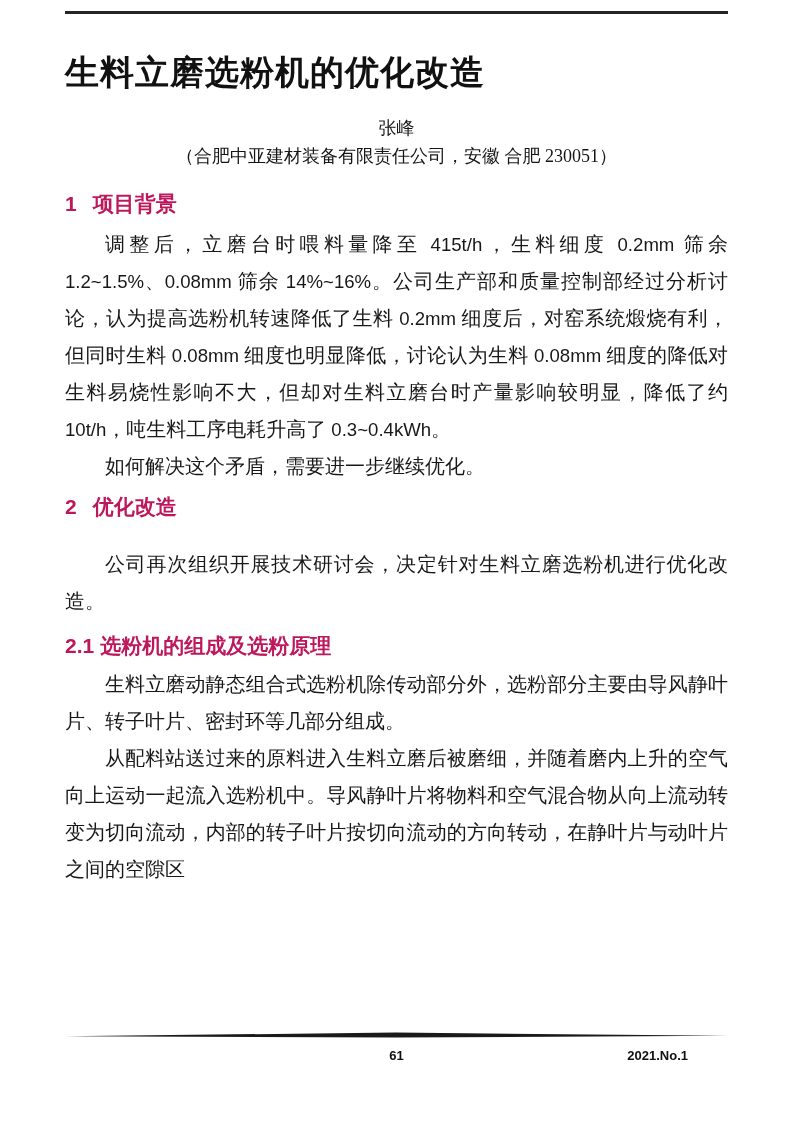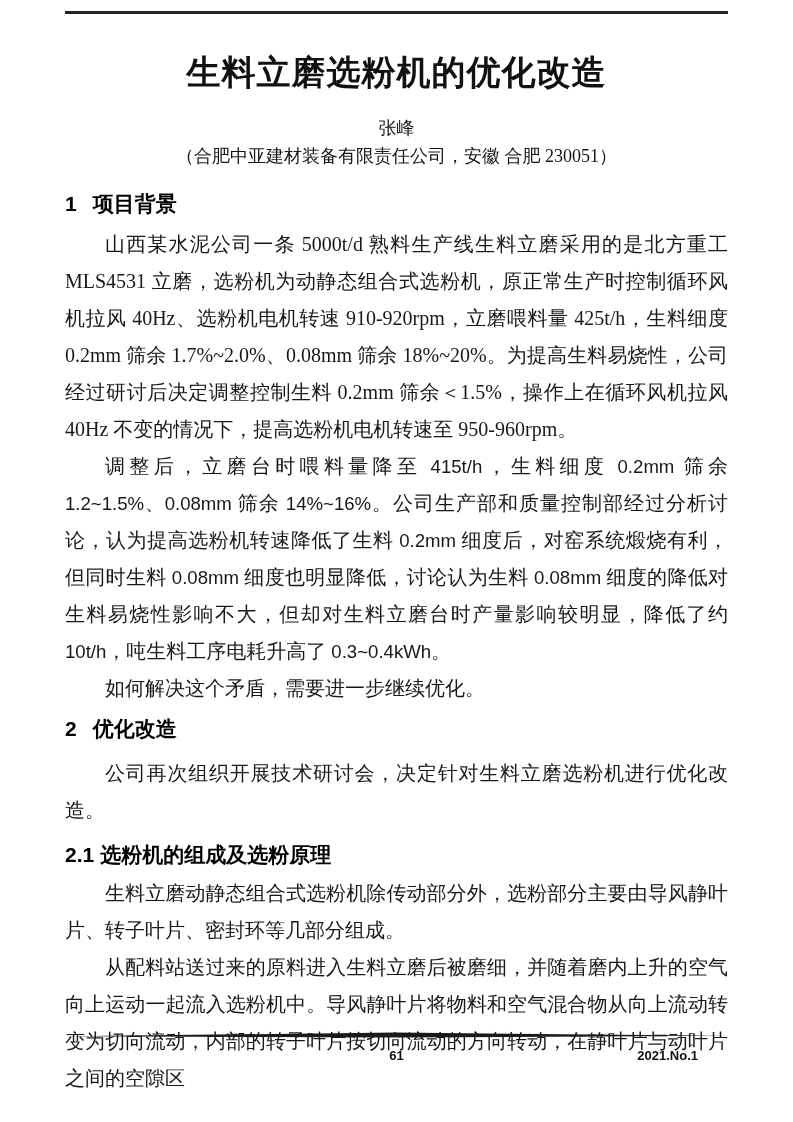--- a/index.html
+++ b/index.html
@@ -30,21 +30,21 @@
     font-family: "Liberation Serif", "DejaVu Serif", serif;
   }
   .header-rule {
     margin-top: 11px;
     height: 0;
     border-top: 3px solid #242424;
   }
   
   .article-title {
     margin-top: 36px;
-    text-align: center;
+    text-align: left;
     font-size: 34px;
     font-weight: bold;
     letter-spacing: 1px;
     font-family: "Liberation Sans", "DejaVu Sans", sans-serif;
     color: #111;
   }
   .author {
     margin-top: 20px;
     text-align: center;
     font-size: 18px;
@@ -52,27 +52,27 @@
   .affiliation {
     margin-top: 4px;
     text-align: center;
     font-size: 18px;
   }
   
   .sec-h {
     font-family: "Liberation Sans", "DejaVu Sans", sans-serif;
     font-weight: bold;
     font-size: 21px;
-    color: #000000;
+    color: #be185d;
     margin: 0;
   }
   .sec-h .sec-num { margin-right: 16px; }
   .sec-h.sub .sec-num { margin-right: 6px; }
   #h1  { margin-top: 22px; margin-bottom: 8px; }
-  #h2  { margin-top: 8px;  margin-bottom: 12px; }
+  #h2  { margin-top: 8px;  margin-bottom: 25px; }
   #h21 { margin-top: 12px; margin-bottom: 6px; }
   
   p.body {
     margin: 0;
     font-size: 20px;
     line-height: 37px;
     text-align: justify;
     text-justify: inter-character;
     text-indent: 2em;
     color: #181818;
@@ -99,42 +99,41 @@
     font-size: 13px;
     color: #111;
   }
   .footer-row .page-num {
     position: absolute;
     left: 50%;
     transform: translateX(-50%);
   }
   .footer-row .issue {
     position: absolute;
-    right: 30px;
+    right: 40px;
   }
 </style>
 </head>
 <body>
 
 <div class="page">
 
 
   <div class="header-rule"></div>
 
   <div class="article-title">生料立磨选粉机的优化改造</div>
 
   <div class="author">张峰</div>
 
   <div class="affiliation">（合肥中亚建材装备有限责任公司，安徽 合肥 230051）</div>
 
   <h2 class="sec-h" id="h1">
     <span class="sec-num">1</span><span>项目背景</span>
   </h2>
 
-  <p class="body">山西某水泥公司一条 5000t/d 熟料生产线生料立磨采用的是北方重工MLS4531 立磨，选粉机为动静态组合式选粉机，原正常生产时控制循环风机拉风 40Hz、选粉机电机转速 910-920rpm，立磨喂料量 425t/h，生料细度 0.2mm 筛余 1.7%~2.0%、0.08mm 筛余 18%~20%。为提高生料易烧性，公司经过研讨后决定调整控制生料 0.2mm 筛余＜1.5%，操作上在循环风机拉风 40Hz 不变的情况下，提高选粉机电机转速至 950-960rpm。</p>
 
   <p class="body"><span class="seg-n">调整后，立磨台时喂料量降至 </span><span class="seg-b">415t/h</span><span class="seg-n">，生料细度 </span><span class="seg-b">0.2mm</span><span class="seg-n"> 筛余 </span><span class="seg-b">1.2~1.5%、0.08mm</span><span class="seg-n"> 筛余 </span><span class="seg-b">14%~16%</span><span class="seg-n">。公司生产部和质量控制部经过分析讨论，认为提高选粉机转速降低了生料 </span><span class="seg-b">0.2mm</span><span class="seg-n"> 细度后，对窑系统煅烧有利，但同时生料 </span><span class="seg-b">0.08mm</span><span class="seg-n"> 细度也明显降低，讨论认为生料 </span><span class="seg-b">0.08mm</span><span class="seg-n"> 细度的降低对生料易烧性影响不大，但却对生料立磨台时产量影响较明显，降低了约 </span><span class="seg-b">10t/h</span><span class="seg-n">，吨生料工序电耗升高了 </span><span class="seg-b">0.3~0.4kWh</span><span class="seg-n">。</span></p>
 
   <p class="body">如何解决这个矛盾，需要进一步继续优化。</p>
 
   <h2 class="sec-h" id="h2">
     <span class="sec-num">2</span><span>优化改造</span>
   </h2>
 
   <p class="body">公司再次组织开展技术研讨会，决定针对生料立磨选粉机进行优化改造。</p>

